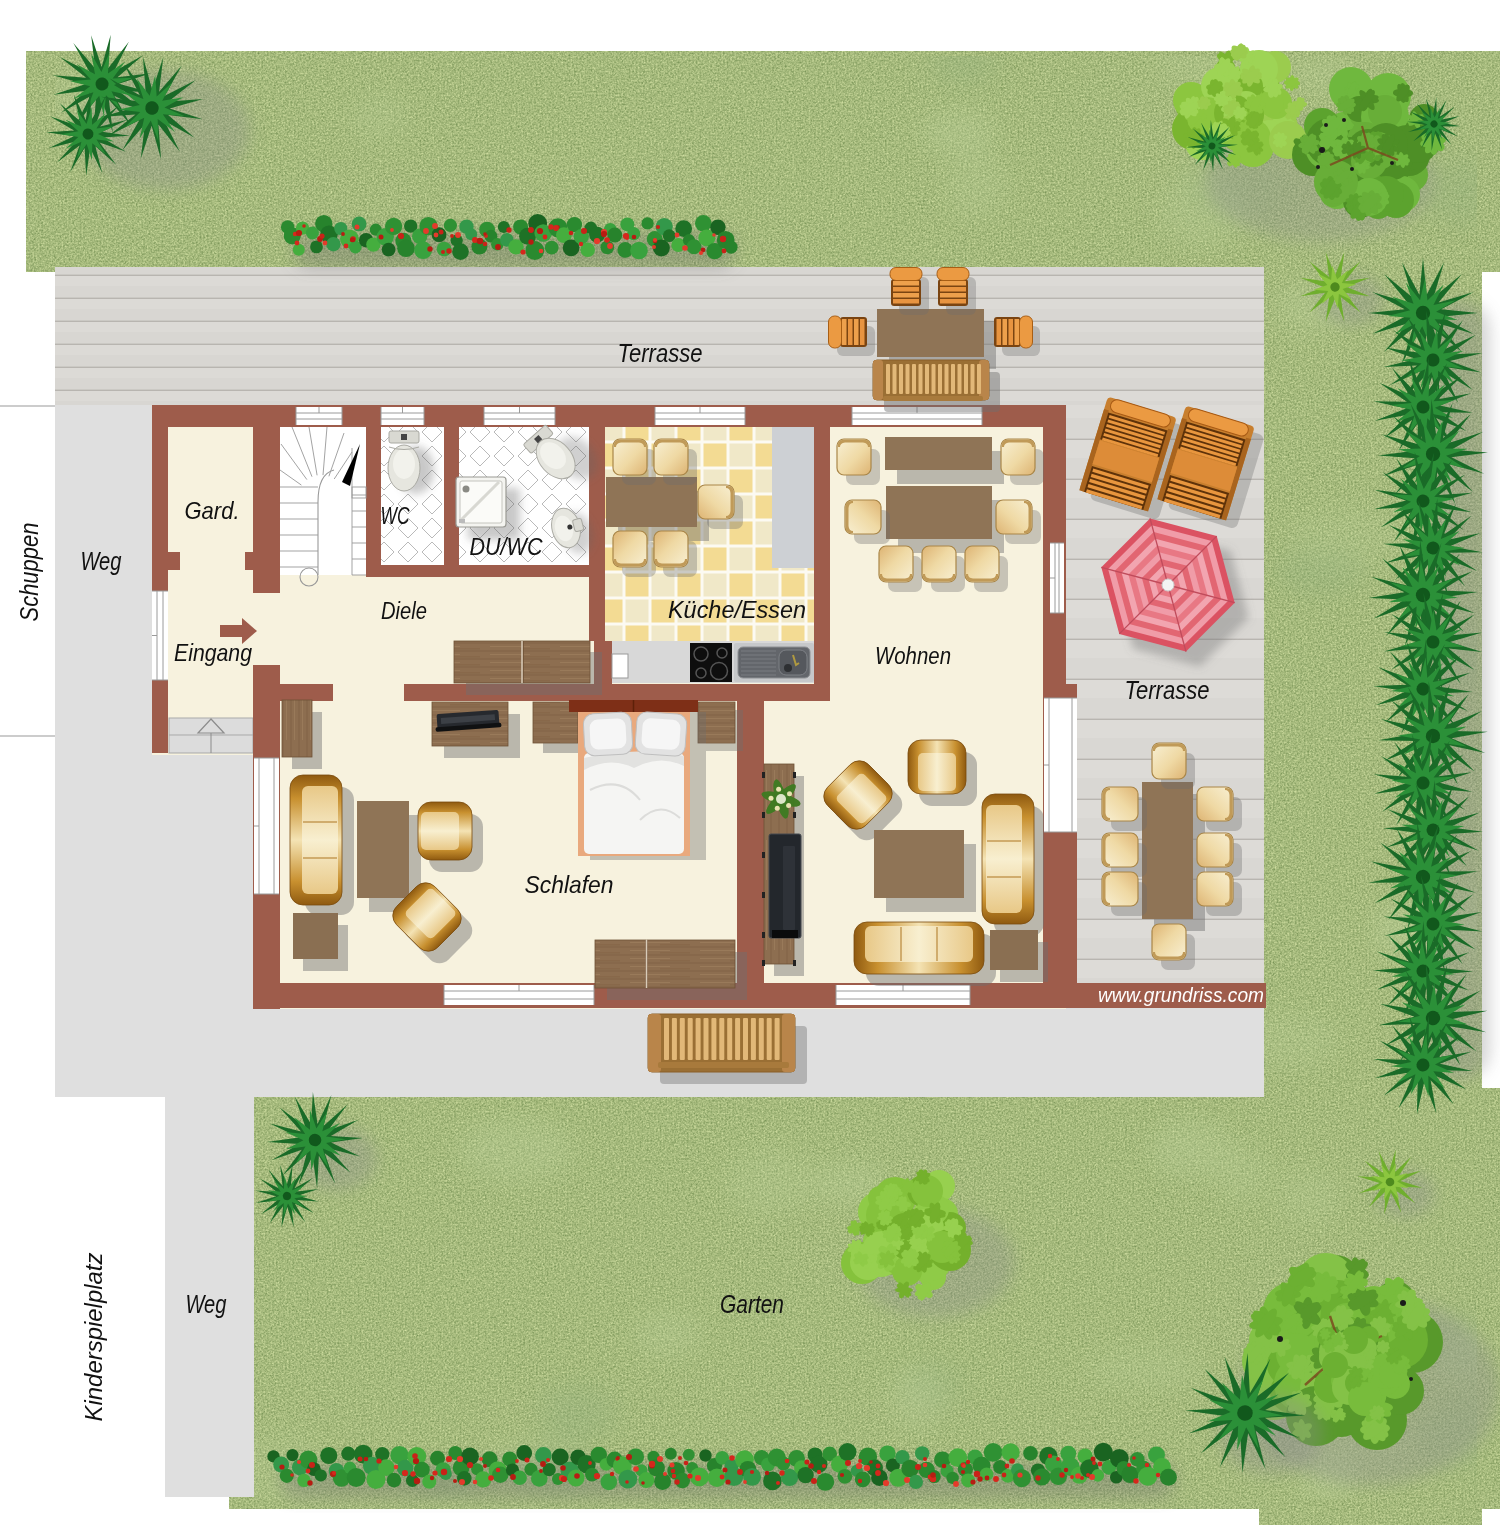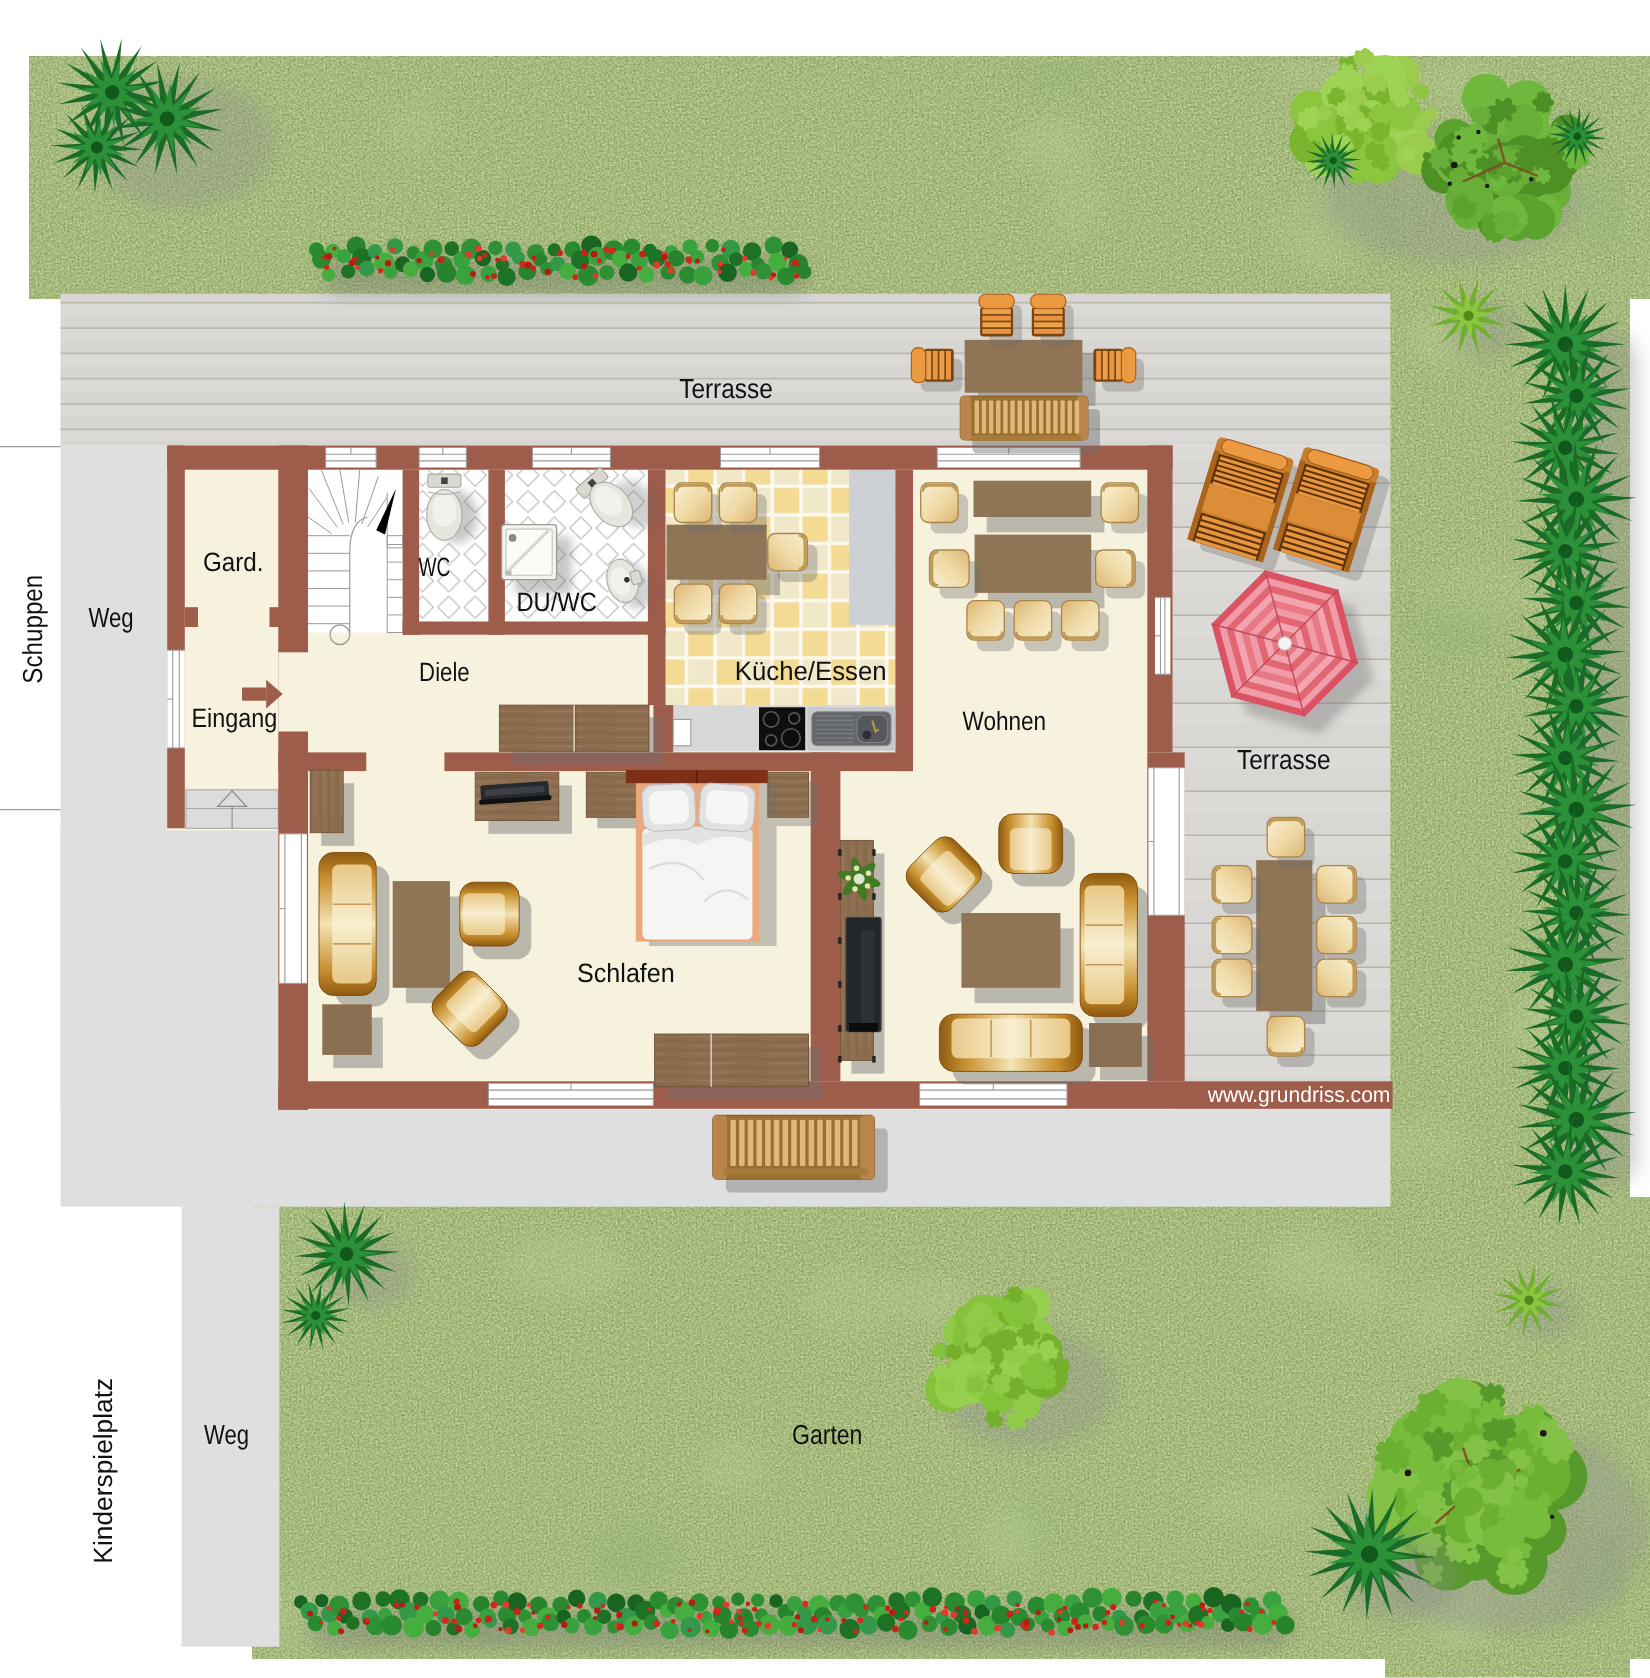--- a/index.html
+++ b/index.html
@@ -1,15 +1,15 @@
 <!DOCTYPE html>
 <html><head><meta charset="utf-8"><title>Grundriss</title>
 <style>
 html,body{margin:0;padding:0;background:#fff;}
-#plan{position:relative;width:1500px;height:1525px;}
+#plan{position:relative;width:1500px;height:1525px;font-style:italic;}
 </style></head>
 <body>
 <div id="plan">
 <svg width="1500" height="1525" viewBox="0 0 1500 1525">
 <defs>
 <pattern id="grass" width="9" height="9" patternUnits="userSpaceOnUse">
 <rect width="9" height="9" fill="#A6C18F"></rect>
 <circle cx="2" cy="2" r="1.3" fill="#BFD49E"></circle>
 <circle cx="6.5" cy="5" r="1.2" fill="#8AA878"></circle>
 <circle cx="4" cy="7.5" r="1.0" fill="#B4CC96"></circle>

